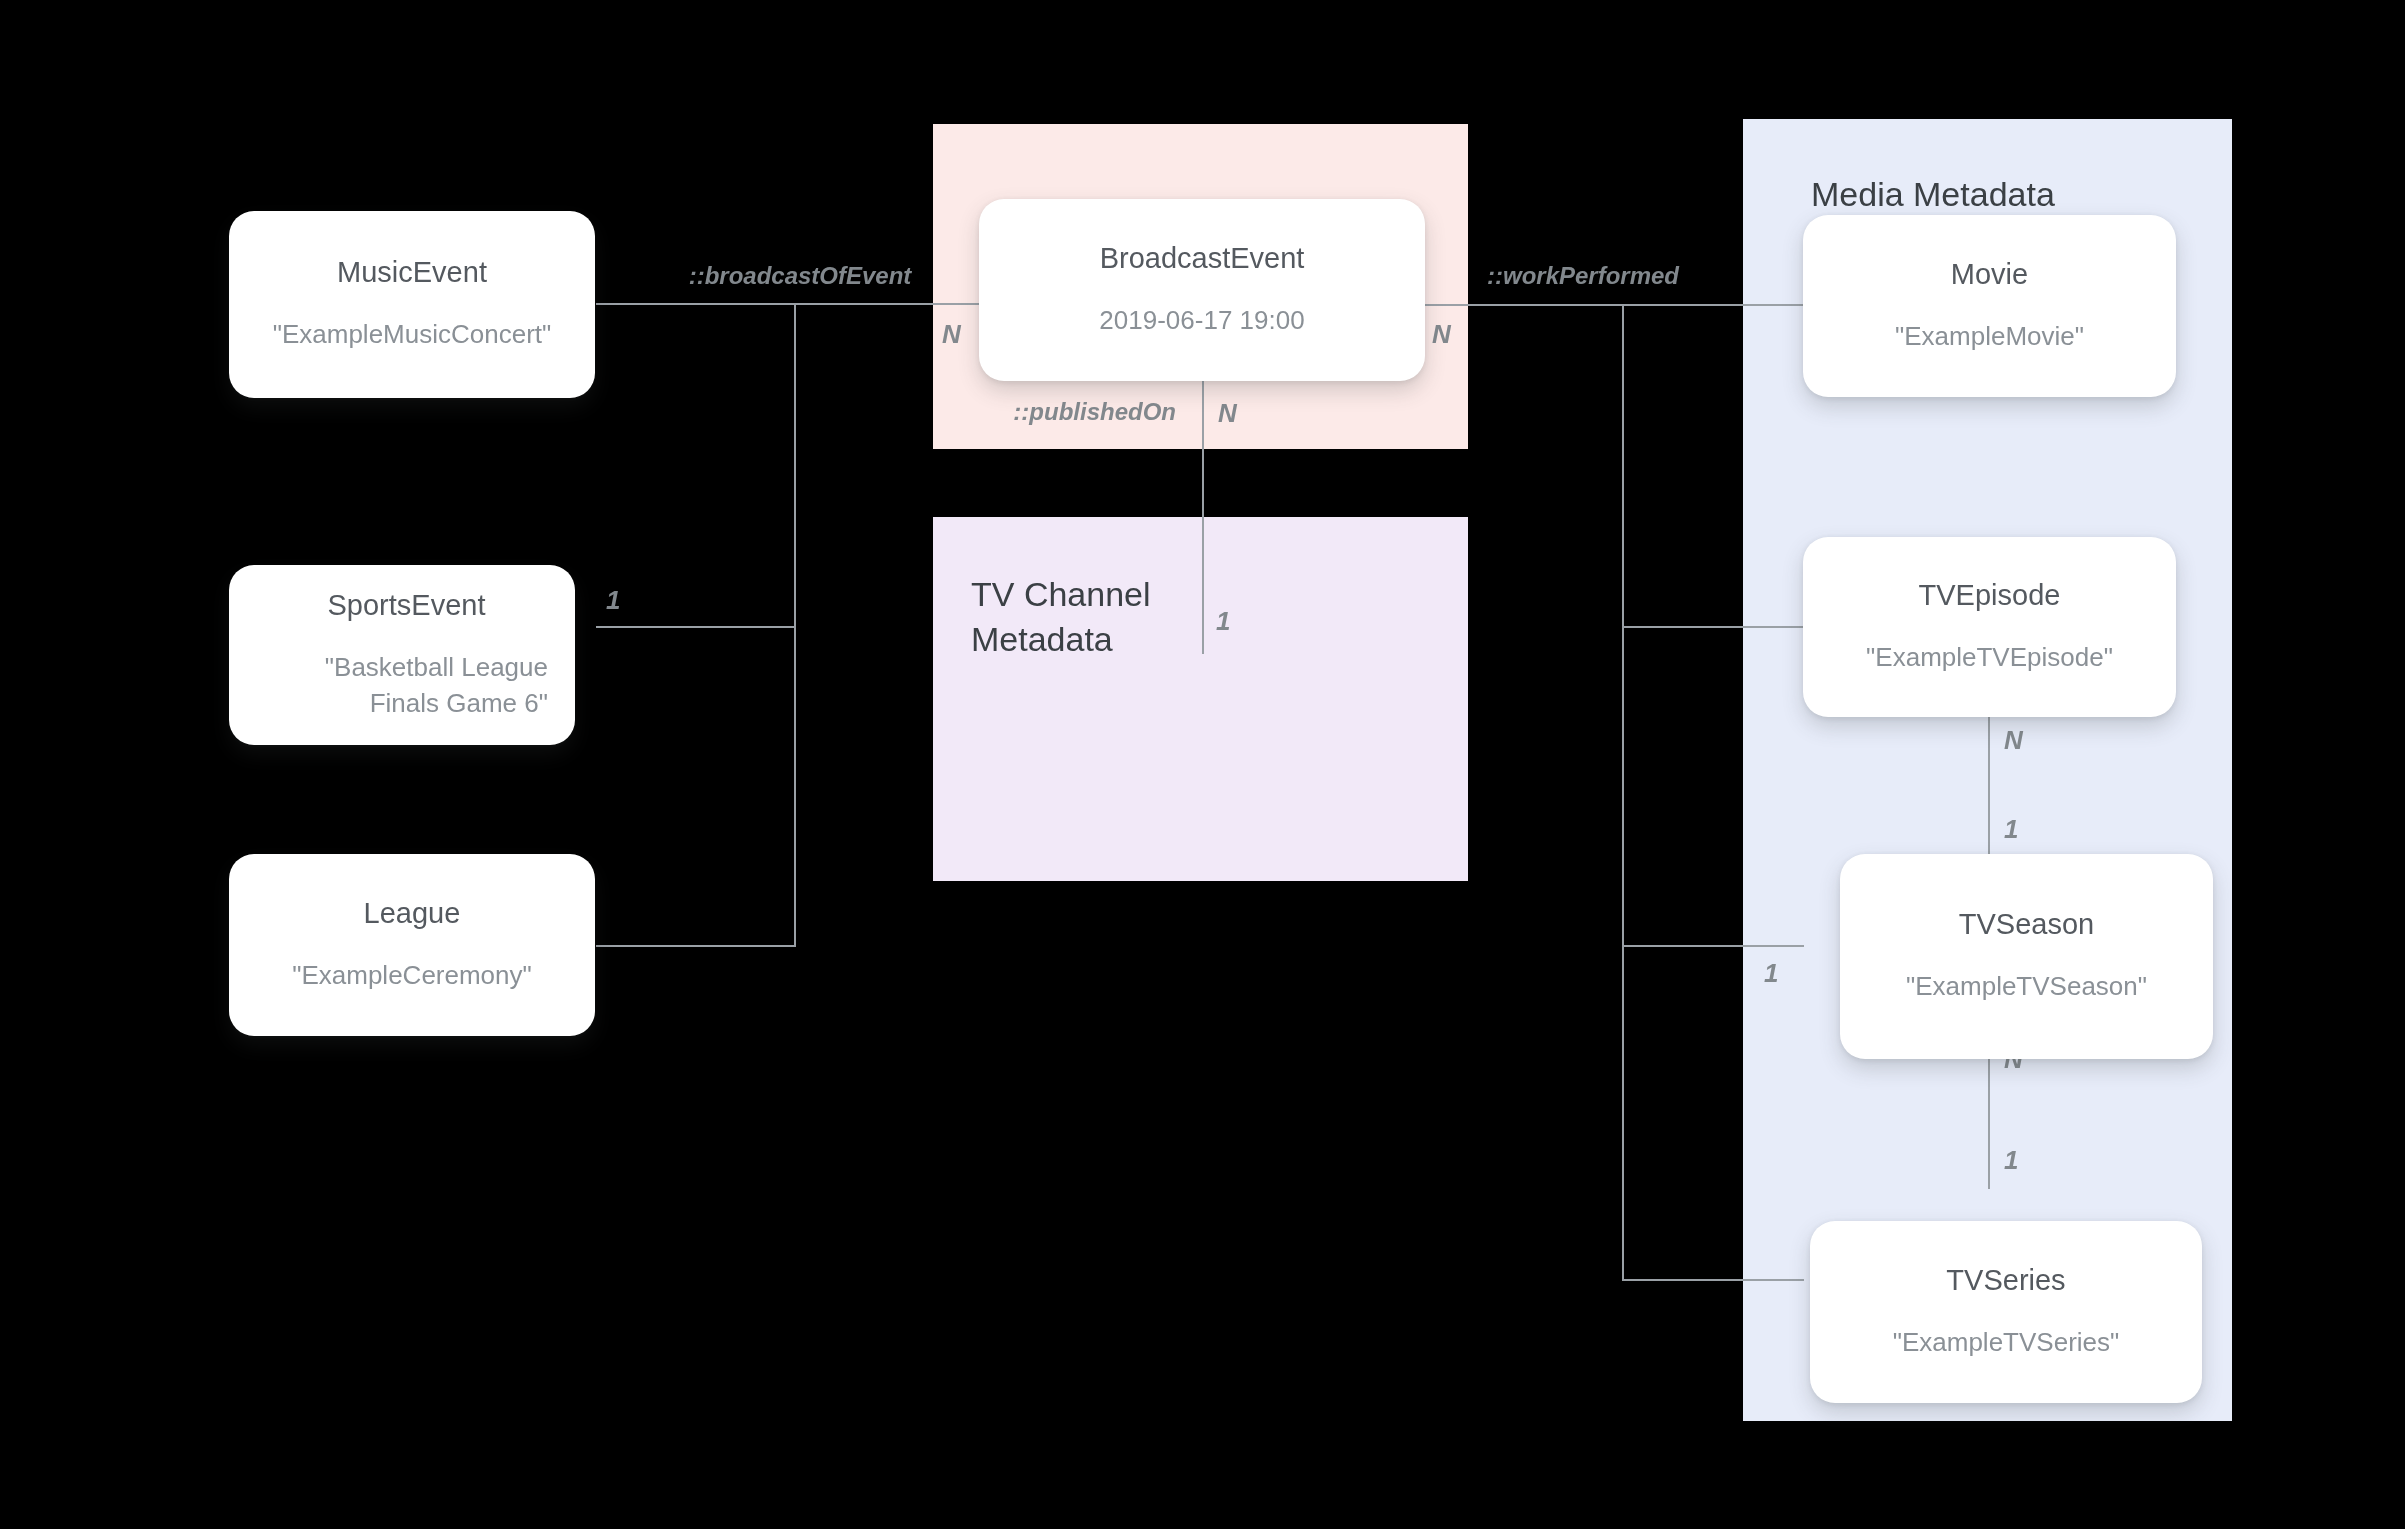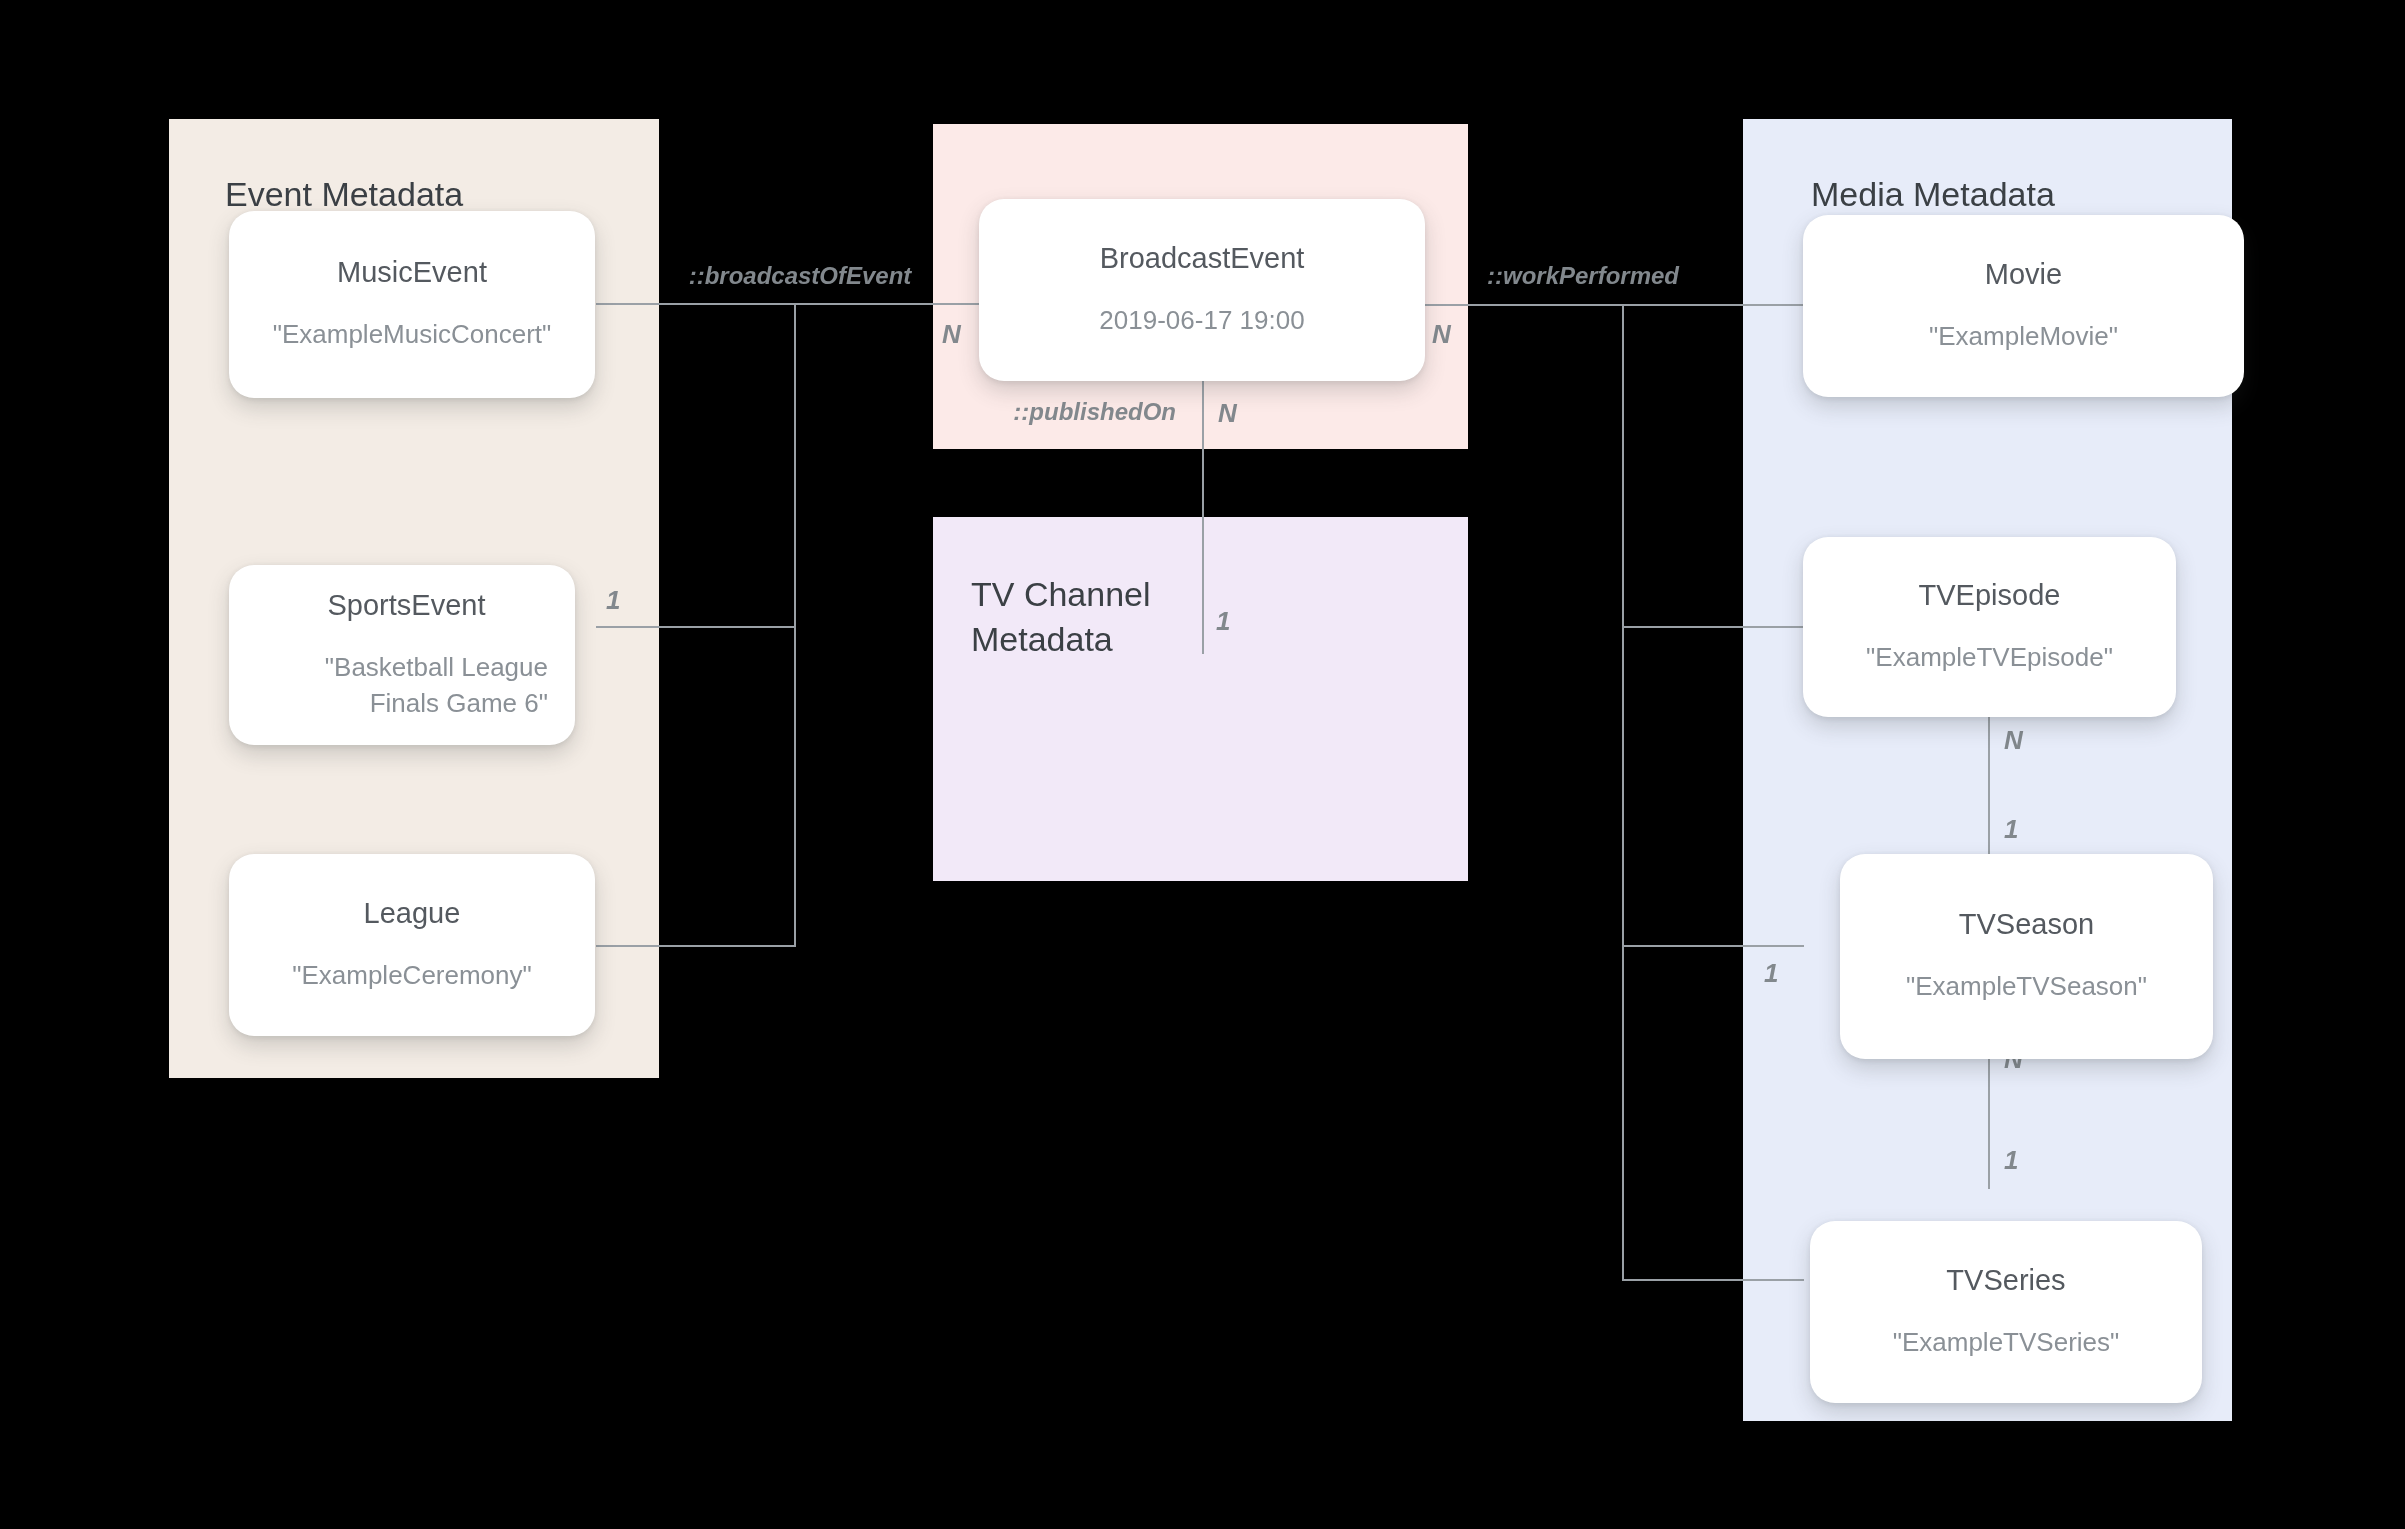--- a/index.html
+++ b/index.html
@@ -23,23 +23,20 @@
   .edge-label.center{transform:translateX(-50%);}
   .edge-label.right{transform:translateX(-100%);}
   .card-label{position:absolute;font-style:italic;font-weight:bold;
               color:#82888d;font-size:26px;white-space:nowrap;}
 </style>
 </head>
 <body>
 
 <div id="stage">
 
-  <section class="group" style="left:169px;top:119px;width:490px;height:959px;background:#f3ece5;">
-    <h2 class="group-title" style="left:56px;top:25px;">Event Metadata</h2>
-  </section>
 
   <section class="group" style="left:933px;top:124px;width:535px;height:325px;background:#fceae8;">
   </section>
 
   <section class="group" style="left:933px;top:517px;width:535px;height:364px;background:#f2e9f8;">
     <h2 class="group-title" style="left:38px;top:27px;width:268px;">TV Channel Metadata</h2>
   </section>
 
   <section class="group" style="left:1743px;top:119px;width:489px;height:1302px;background:#e7ecf9;">
     <h2 class="group-title" style="left:68px;top:25px;">Media Metadata</h2>
@@ -90,21 +87,21 @@
     <div class="node-title">League</div>
     <div class="node-value">"ExampleCeremony"</div>
   </div>
 
   <div class="node" style="left:979px;top:199px;width:446px;height:182px;">
     <div class="node-title">BroadcastEvent</div>
     <div class="node-value">2019-06-17 19:00</div>
   </div>
 
 
-  <div class="node" style="left:1803px;top:215px;width:441px;height:182px;">
+  <div class="node" style="left:1803px;top:215px;width:373px;height:182px;">
     <div class="node-title">Movie</div>
     <div class="node-value">"ExampleMovie"</div>
   </div>
 
   <div class="node" style="left:1803px;top:537px;width:373px;height:180px;">
     <div class="node-title">TVEpisode</div>
     <div class="node-value">"ExampleTVEpisode"</div>
   </div>
 
   <div class="node" style="left:1840px;top:854px;width:373px;height:205px;">

